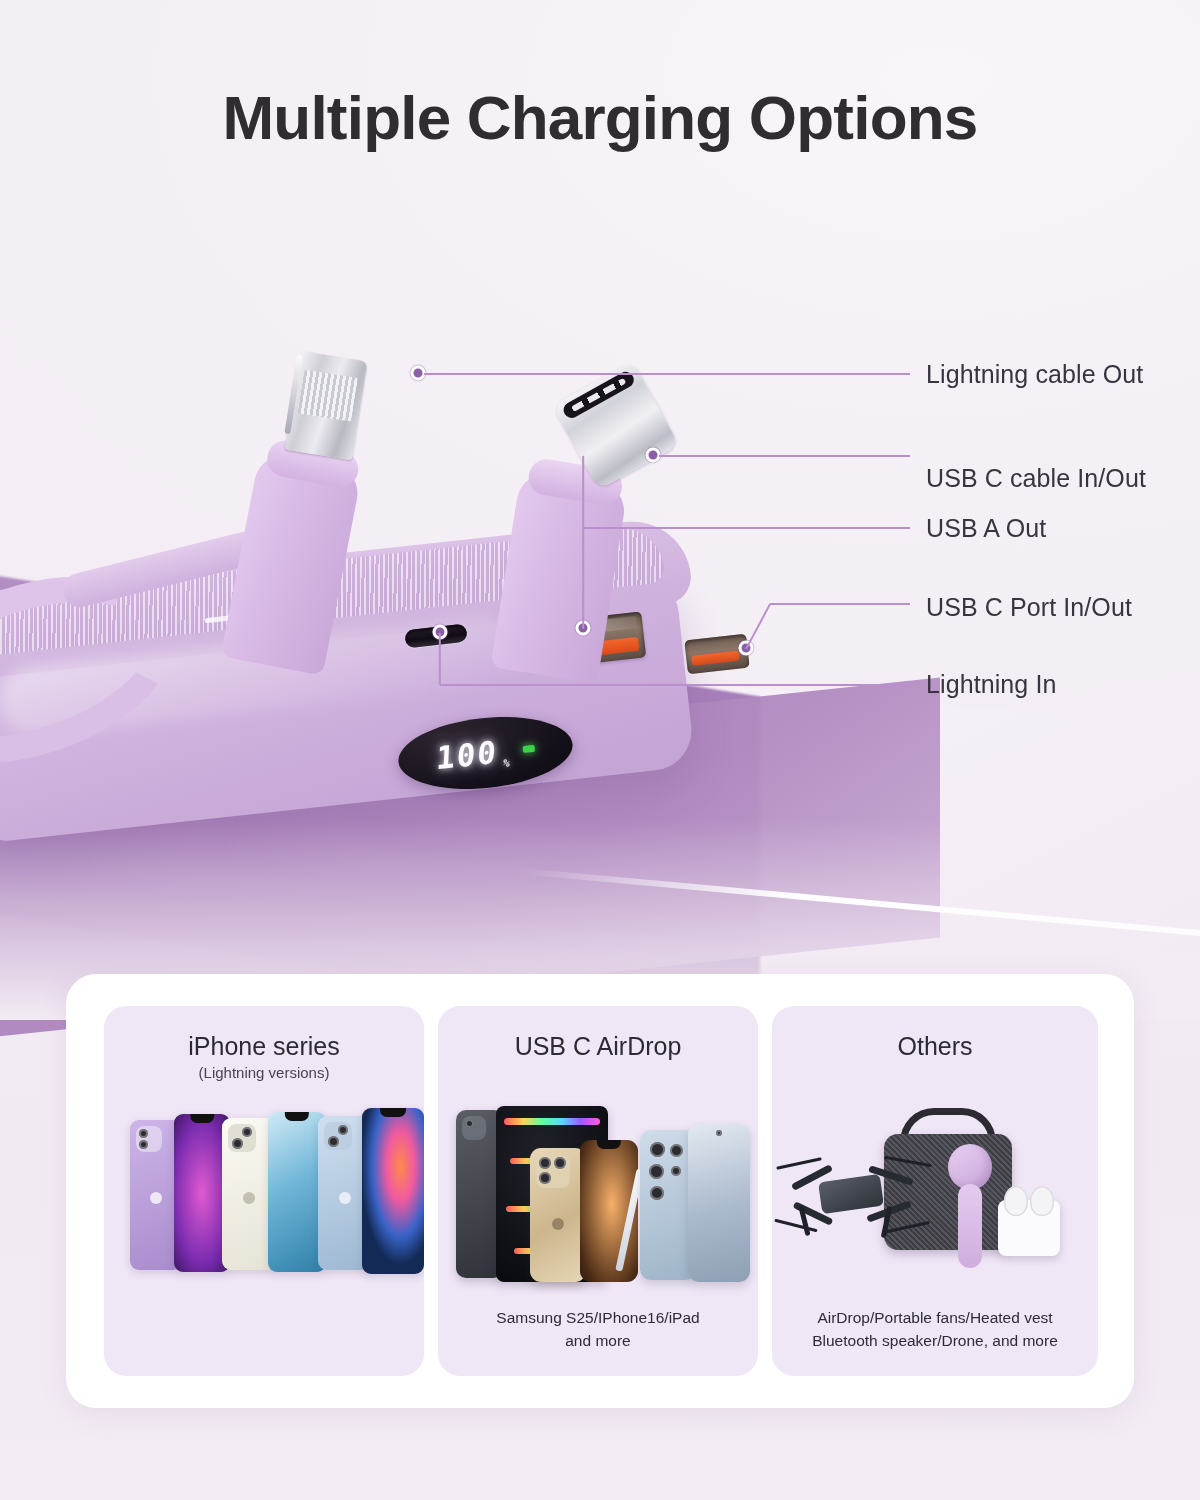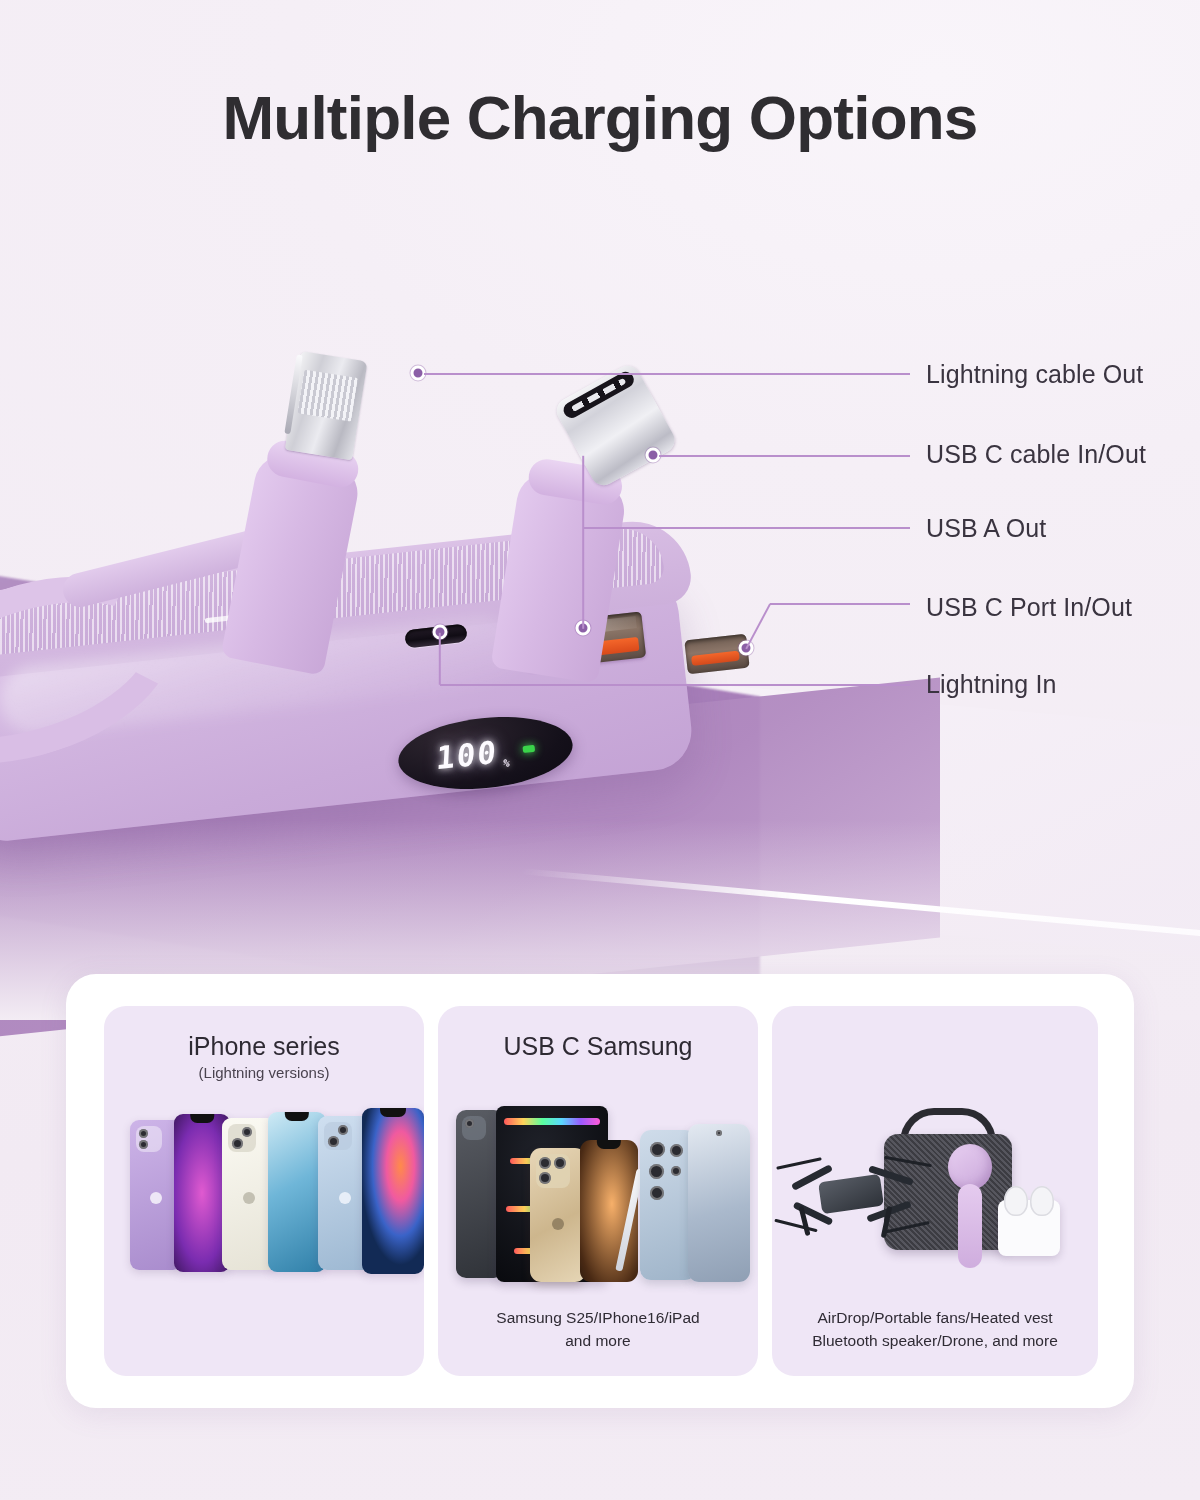--- a/index.html
+++ b/index.html
@@ -462,21 +462,21 @@
 
     <div class="dot" style="left:746px; top:648px;"></div>
     <div class="lead" style="left:746px; top:648px; width:51px; transform:rotate(-62deg); transform-origin:0 50%;"></div>
     <div class="lead" style="left:770px; top:603px; width:140px;"></div>
 
     <div class="dot" style="left:440px; top:632px;"></div>
     <div class="lead" style="left:440px; top:632px; width:52px; transform:rotate(90deg); transform-origin:0 50%;"></div>
     <div class="lead" style="left:440px; top:684px; width:470px;"></div>
 
     <div class="label" style="top:360px;">Lightning cable Out</div>
-    <div class="label" style="top:440px;">USB C cable In/Out</div>
+    <div class="label" style="top:464px;">USB C cable In/Out</div>
     <div class="label" style="top:514px;">USB A Out</div>
     <div class="label" style="top:593px;">USB C Port In/Out</div>
     <div class="label" style="top:670px;">Lightning In</div>
   </div>
 
   <div class="panel"></div>
 
   <div class="cards">
 
     <div class="card c1">
@@ -518,21 +518,21 @@
         </div>
 
         <div class="ph ph-screen" style="left:258px; top:6px; width:62px; height:166px; background:radial-gradient(75% 70% at 62% 35%,#ff8a4a,#f05aa0 30%,#3a63c8 60%,#122a55 85%);">
           <div class="notch"></div>
         </div>
       </div>
 
     </div>
 
     <div class="card c2">
-      <div class="card-title">USB C Samsung</div>
+      <div class="card-title">USB C AirDrop</div>
 
       <div class="card-art">
 
         <div class="tablet" style="left:18px; top:8px; width:48px; height:168px;">
           <div class="cam-island" style="left:6px; top:6px; width:24px; height:24px; background:rgba(120,126,136,.6);">
             <div class="cam" style="left:3px; top:3px; width:9px; height:9px;"></div>
           </div>
         </div>
 
         <div class="tablet tab-screen" style="left:58px; top:4px; width:112px; height:176px;">
@@ -570,20 +570,21 @@
         </div>
       </div>
 
       <div class="card-cap">
         <span>Samsung S25/IPhone16/iPad</span><br>
         <span>and more</span>
       </div>
     </div>
 
     <div class="card c3">
+      <div class="card-title">Others</div>
 
       <div class="card-art">
 
         <div class="handle" style="left:128px; top:6px; width:96px; height:34px;"></div>
         <div class="speaker" style="left:112px; top:32px; width:128px; height:116px;"></div>
 
         <div class="drone-body" style="left:48px; top:76px; width:62px; height:32px; transform:rotate(-8deg);"></div>
         <div class="arm" style="left:18px; top:72px; width:44px; transform:rotate(-28deg);"></div>
         <div class="arm" style="left:96px; top:70px; width:46px; transform:rotate(18deg);"></div>
         <div class="arm" style="left:20px; top:108px; width:42px; transform:rotate(26deg);"></div>

